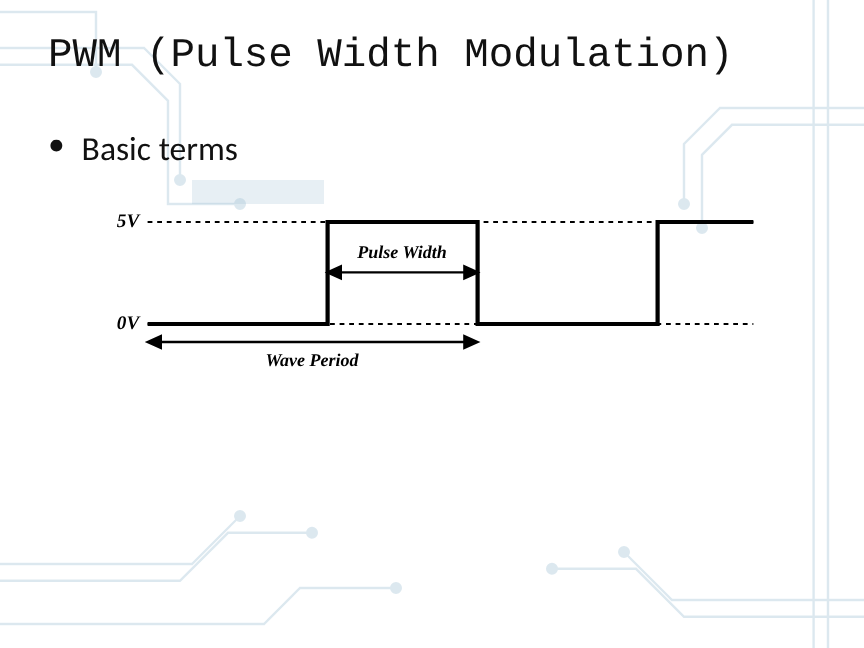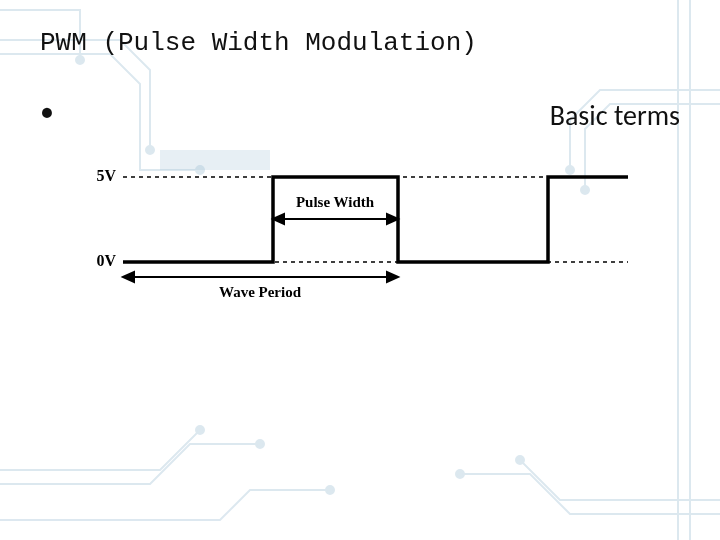--- a/index.html
+++ b/index.html
@@ -21,52 +21,52 @@
   .slide {
     position: relative;
     z-index: 1;
     width: 720px;
     height: 540px;
     box-sizing: border-box;
     padding: 28px 40px 40px 40px;
   }
   .title {
     font-family: "Courier New", Courier, monospace;
-    font-size: 26px;
+    font-size: 34px;
     color: #111;
     letter-spacing: 0px;
     margin-top: 0px;
     margin-bottom: 40px;
     white-space: nowrap;
   }
   .bullets {
     list-style: none;
     padding: 0;
     margin: 0;
   }
   .bullets li {
     position: relative;
     font-size: 28px;
     color: #111;
     padding-left: 28px;
     margin-bottom: 24px;
-    text-align: right;
   }
   .bullets li::before {
     content: "•";
     position: absolute;
     left: 0;
     top: 0;
     font-size: 28px;
     line-height: 1;
   }
   .diagram-wrap {
     margin-left: 28px;
     margin-top: 6px;
     margin-bottom: 40px;
+    font-style: italic;
   }
   .gap {
     height: 10px;
   }
 </style>
 </head>
 <body>
 
 <svg class="bg-circuit" viewBox="0 0 720 540" preserveAspectRatio="none">
   <g stroke="#d9e6ee" stroke-width="2" fill="none" opacity="0.9">

